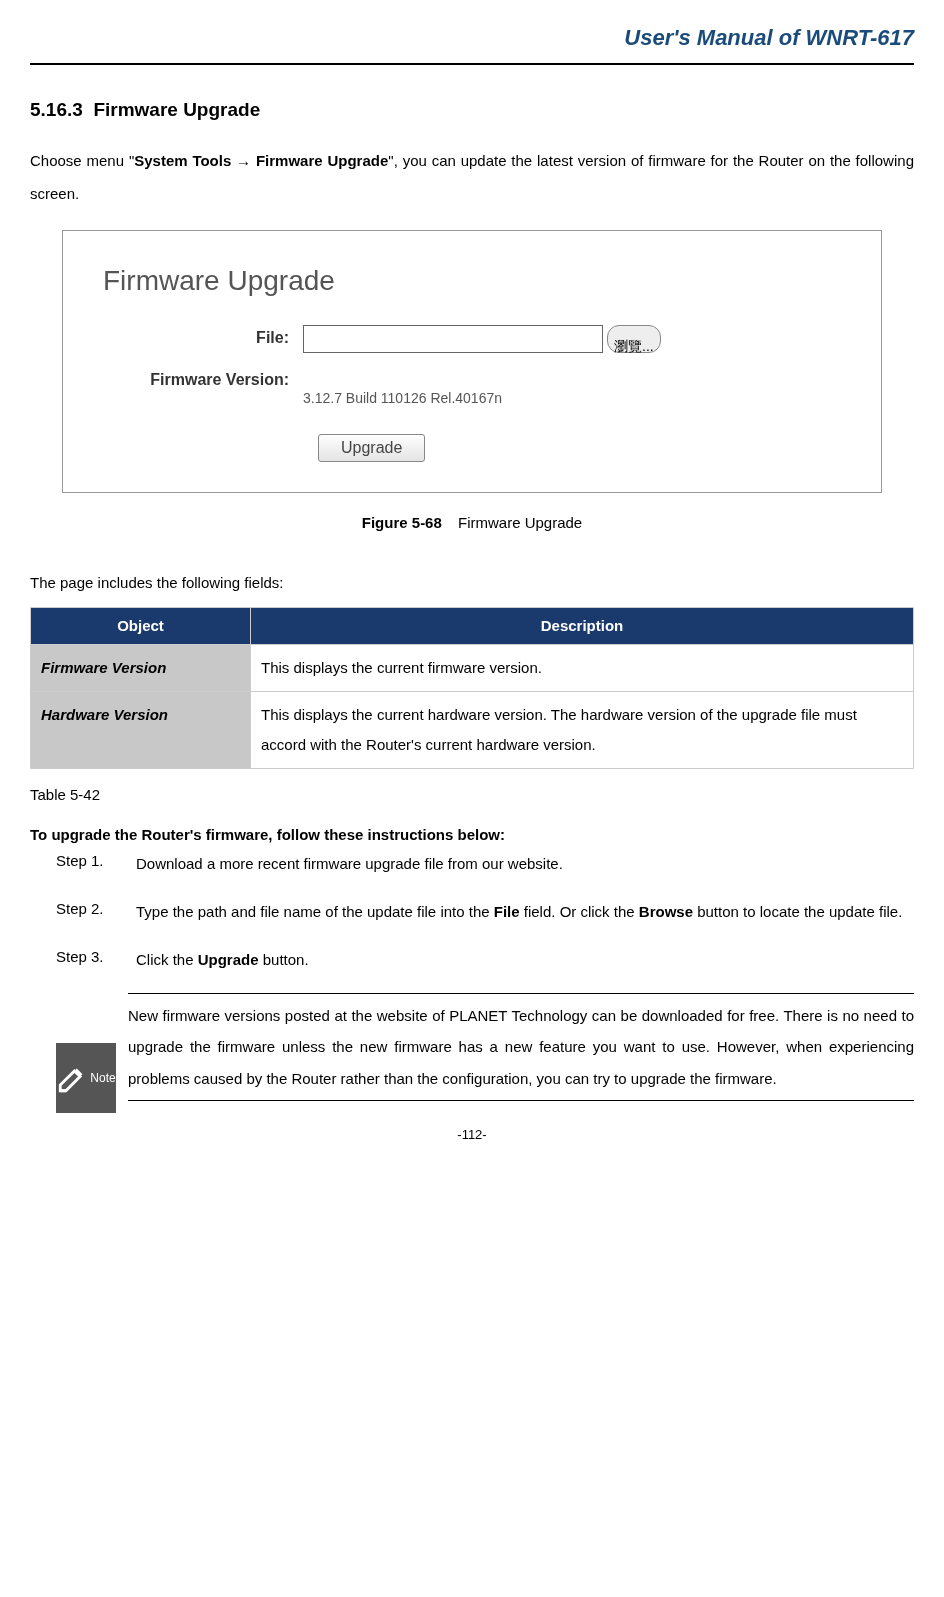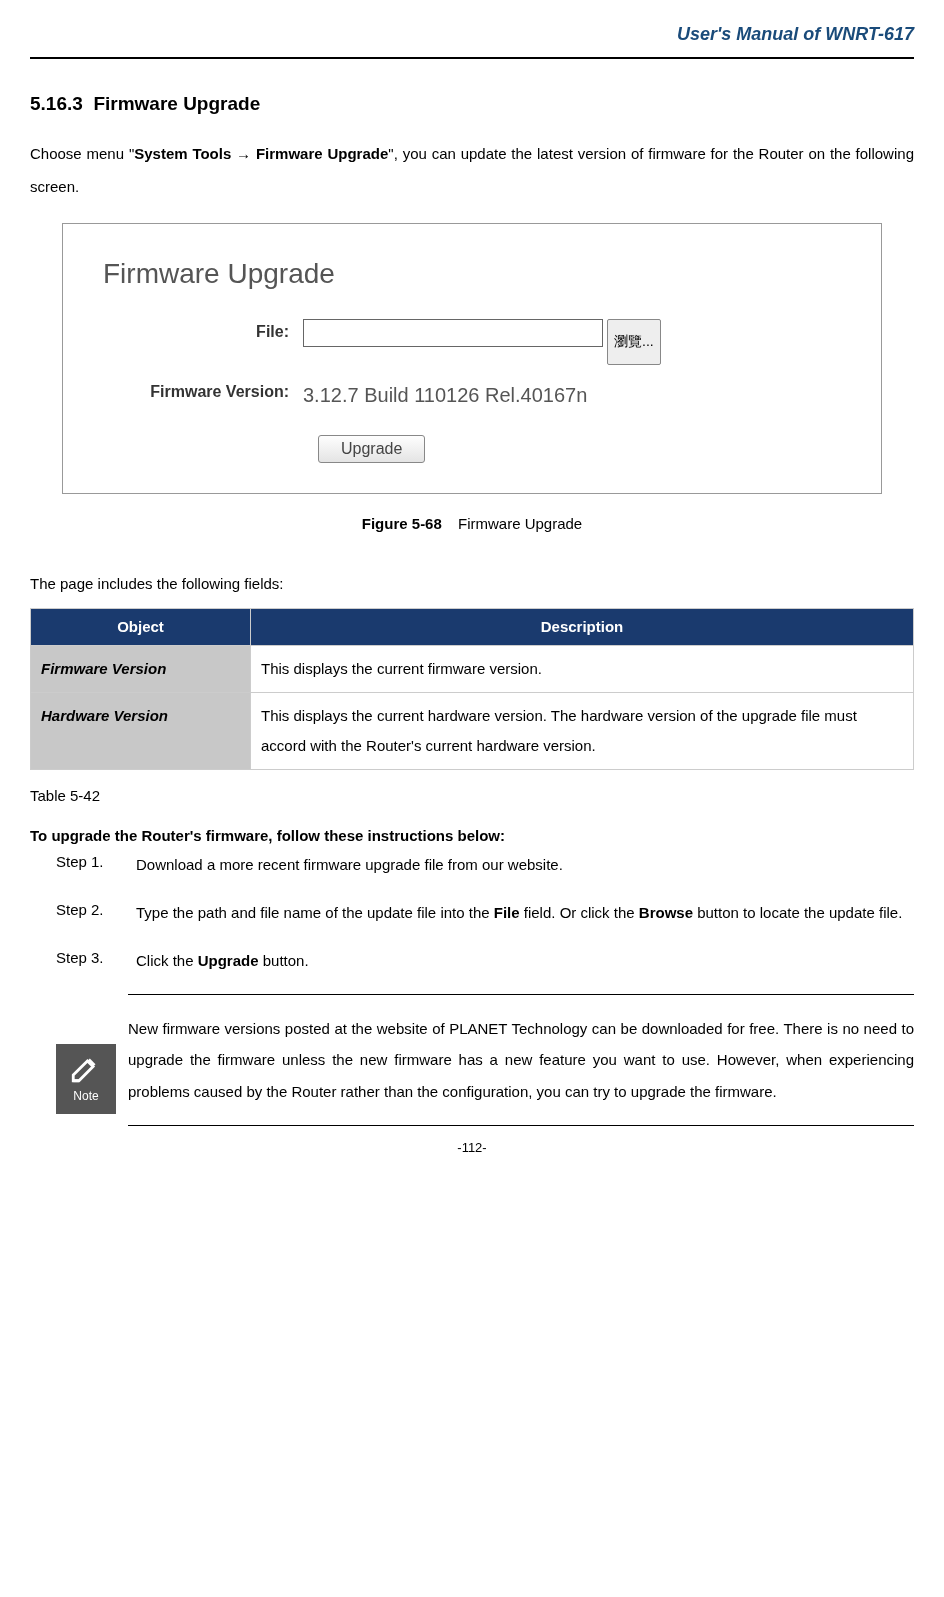--- a/index.html
+++ b/index.html
@@ -15,21 +15,21 @@
       width: 944px;
       margin: 0 auto;
       padding: 20px 30px;
       line-height: 1.6;
     }
     .header-line {
       text-align: right;
       font-weight: bold;
       font-style: italic;
       color: #1a4b7a;
-      font-size: 18px;
+      font-size: 22px;
       padding-bottom: 8px;
       border-bottom: 2px solid #000;
       margin-bottom: 30px;
     }
     .section-heading {
       font-weight: bold;
       font-size: 19px;
       margin-bottom: 18px;
     }
     .intro-para {
@@ -56,37 +56,38 @@
     .ss-label {
       width: 200px;
       text-align: right;
       font-weight: bold;
       color: #333;
       font-size: 16px;
       padding-right: 14px;
     }
     .ss-value {
       color: #555;
-      font-size: 20px;
+      font-size: 14px;
+      margin-top: 20px;
     }
     .ss-file-input {
       width: 300px;
       height: 28px;
       border: 1px solid #666;
       background: #fff;
     }
     .ss-browse-btn {
-      height: 46px;
+      height: 28px;
       padding: 12px 6px;
       margin-left: 4px;
       border: 1px solid #888;
       background: #eee;
       font-size: 14px;
       font-family: inherit;
-      border-radius: 2px;
+      border-radius: 12px;
     }
     .ss-upgrade-row {
       display: flex;
       justify-content: flex-start;
       padding-left: 215px;
       margin-top: 24px;
     }
     .ss-upgrade-btn {
       padding: 4px 22px;
       font-size: 16px;
@@ -164,38 +165,38 @@
       margin-left: 26px;
     }
     .note-icon {
       width: 60px;
       height: 70px;
       background: #555;
       margin-right: 12px;
       margin-top: 50px;
       flex-shrink: 0;
       display: flex;
-      flex-direction: column;
+      flex-direction: row;
       align-items: center;
       justify-content: center;
       color: #fff;
     }
     .note-icon svg {
       width: 34px;
       height: 34px;
     }
     .note-icon-label {
       font-size: 12px;
       margin-top: 2px;
     }
     .note-text-wrap {
       flex: 1;
       border-top: 1px solid #000;
       border-bottom: 1px solid #000;
-      padding: 18px 0;
+      padding: 6px 0;
       line-height: 2.1;
       text-align: justify;
     }
     .page-num {
       text-align: center;
       font-size: 13px;
       margin-top: 12px;
     }
   </style>
 </head>

